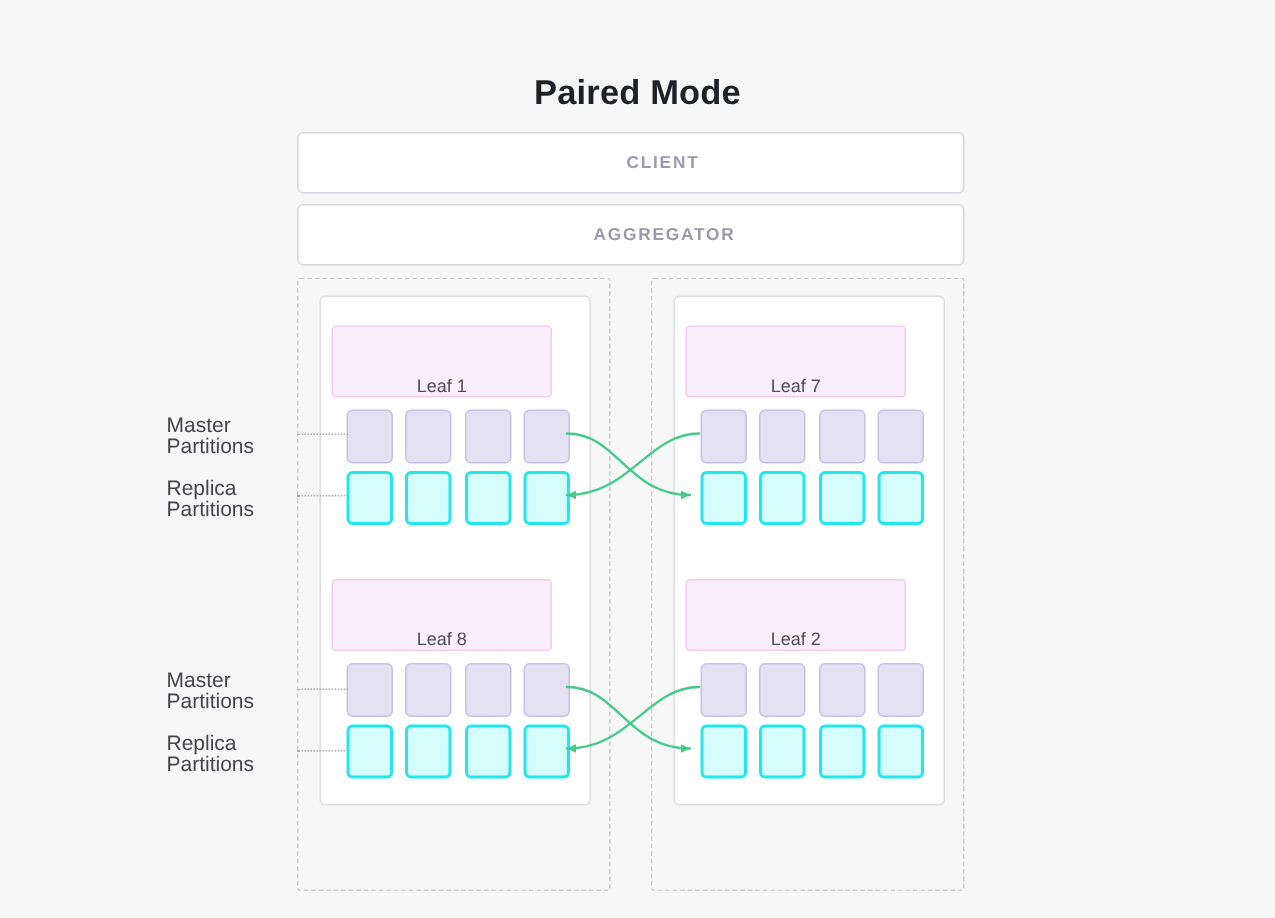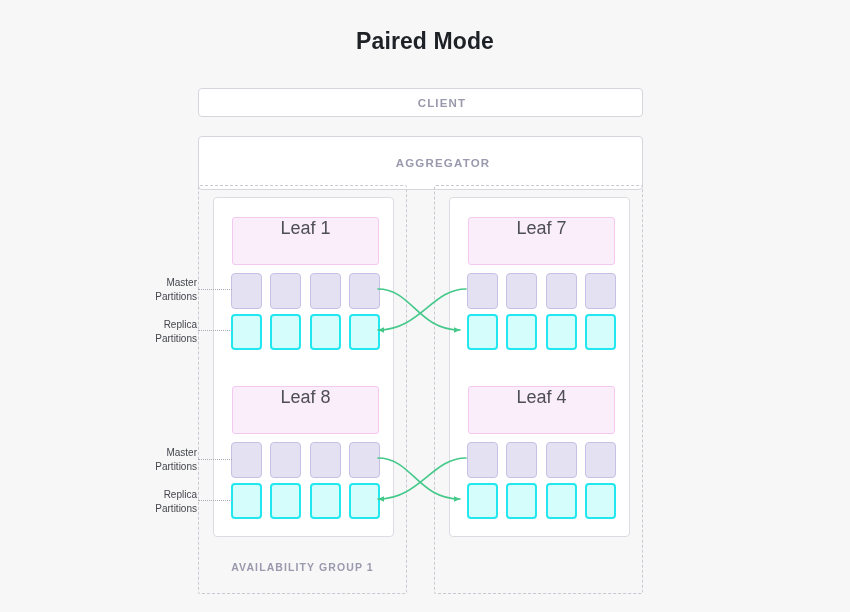--- a/index.html
+++ b/index.html
@@ -13,21 +13,21 @@
   #canvas {
     position: relative;
     width: 850px;
     height: 612px;
     background: #f7f7f8;
   }
 
   
   #page-title {
     position: absolute;
-    left: 0; top: 28px;
+    left: 0; top: 48px;
     width: 850px;
     text-align: center;
     font-size: 23px;
     font-weight: bold;
     color: #1e2126;
     letter-spacing: 0.1px;
   }
 
   
   .stack-box {
@@ -38,22 +38,22 @@
     border: 1px solid #d6d6dc;
     border-radius: 4px;
     display: flex;
     align-items: center;
     justify-content: center;
     font-size: 11.5px;
     font-weight: bold;
     letter-spacing: 1.2px;
     color: #9a99ad;
   }
-  #client-box    { top: 88px;  height: 29px; padding-left: 43px; }
-  #aggregator-box{ top: 136px; height: 54px; padding-left: 45px; }
+  #client-box    { top: 88px;  height: 41px; padding-left: 43px; }
+  #aggregator-box{ top: 136px; height: 41px; padding-left: 45px; }
 
   
   .ag-outer {
     position: absolute;
     top: 185px;
     height: 409px;
     border: 1px dashed #c9c9d2;
     border-radius: 2px;
     background: transparent;
   }
@@ -79,30 +79,30 @@
     width: 181px;
     height: 340px;
     background: #ffffff;
     border: 1px solid #dcdce2;
     border-radius: 4px;
   }
 
   
   .leaf {
     position: absolute;
-    left: 18px;
+    left: 7px;
     width: 147px;
     height: 48px;
     background: #fbeefb;
     border: 1px solid #f4c9f1;
     border-radius: 3px;
     display: flex;
-    align-items: flex-start;
+    align-items: flex-end;
     justify-content: center;
-    font-size: 18px;
+    font-size: 12px;
     color: #4e4e58;
   }
   .leaf-top    { top: 19px; }
   .leaf-bottom { top: 188px; }
 
   
   .prow {
     position: absolute;
     left: 17px;
     width: 149px;
@@ -120,22 +120,22 @@
     height: 36px;
     border-radius: 4px;
   }
   .part.master  { background: #e4e1f3; border: 1.5px solid #c7c0e4; }
   .part.replica { background: #d4fdfc; border: 2px solid #22e7ef; }
 
   
   .annot {
     position: absolute;
     width: 86px;
-    text-align: right;
-    font-size: 10px;
+    text-align: left;
+    font-size: 14px;
     line-height: 14px;
     color: #44454d;
   }
   #annot-master-top     { left: 111px; top: 276px; }
   #annot-replica-top    { left: 111px; top: 318px; }
   #annot-master-bottom  { left: 111px; top: 446px; }
   #annot-replica-bottom { left: 111px; top: 488px; }
 
   
   .leader {
@@ -206,21 +206,20 @@
       </div>
 
       <div class="prow replica-bottom">
         <div class="part replica"></div>
         <div class="part replica"></div>
         <div class="part replica"></div>
         <div class="part replica"></div>
       </div>
 
     </div>
-    <div class="ag-label">AVAILABILITY GROUP 1</div>
   </div>
 
   <div class="ag-outer" id="ag-2">
     <div class="node-box">
 
       <div class="leaf leaf-top">
         <span>Leaf 7</span>
       </div>
 
       <div class="prow master-top">
@@ -231,21 +230,21 @@
       </div>
 
       <div class="prow replica-top">
         <div class="part replica"></div>
         <div class="part replica"></div>
         <div class="part replica"></div>
         <div class="part replica"></div>
       </div>
 
       <div class="leaf leaf-bottom">
-        <span>Leaf 4</span>
+        <span>Leaf 2</span>
       </div>
 
       <div class="prow master-bottom">
         <div class="part master"></div>
         <div class="part master"></div>
         <div class="part master"></div>
         <div class="part master"></div>
       </div>
 
       <div class="prow replica-bottom">

